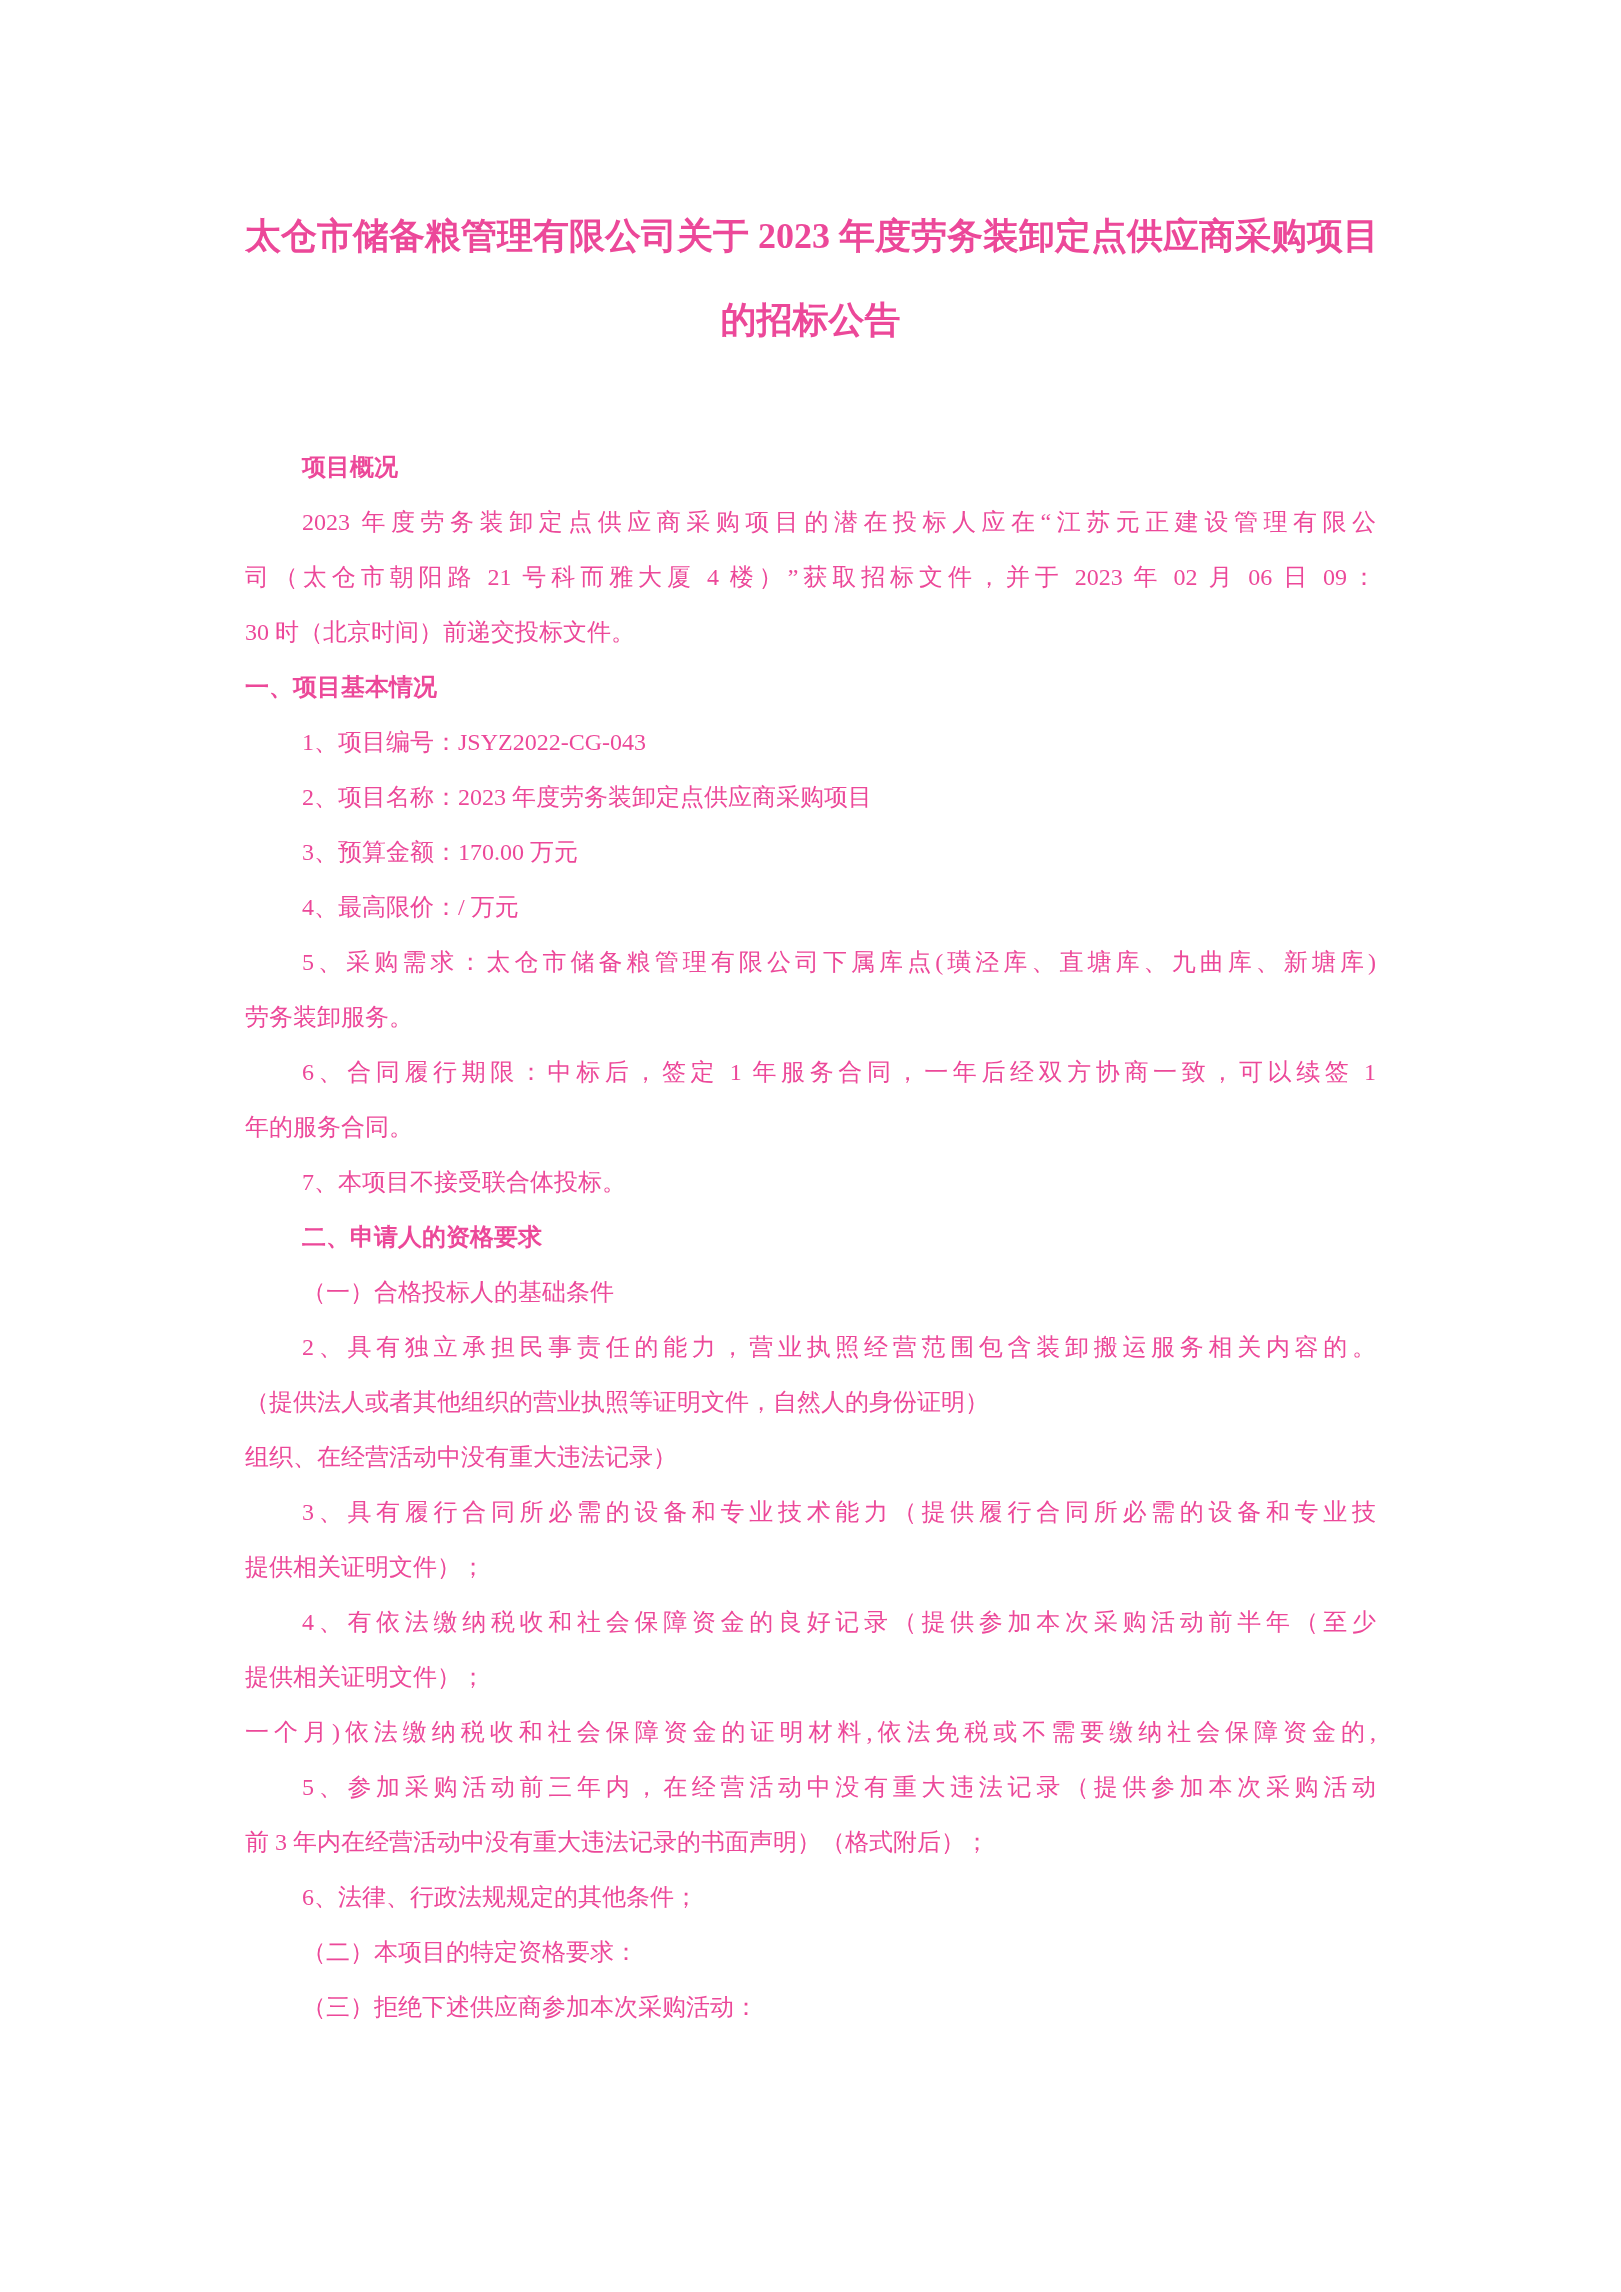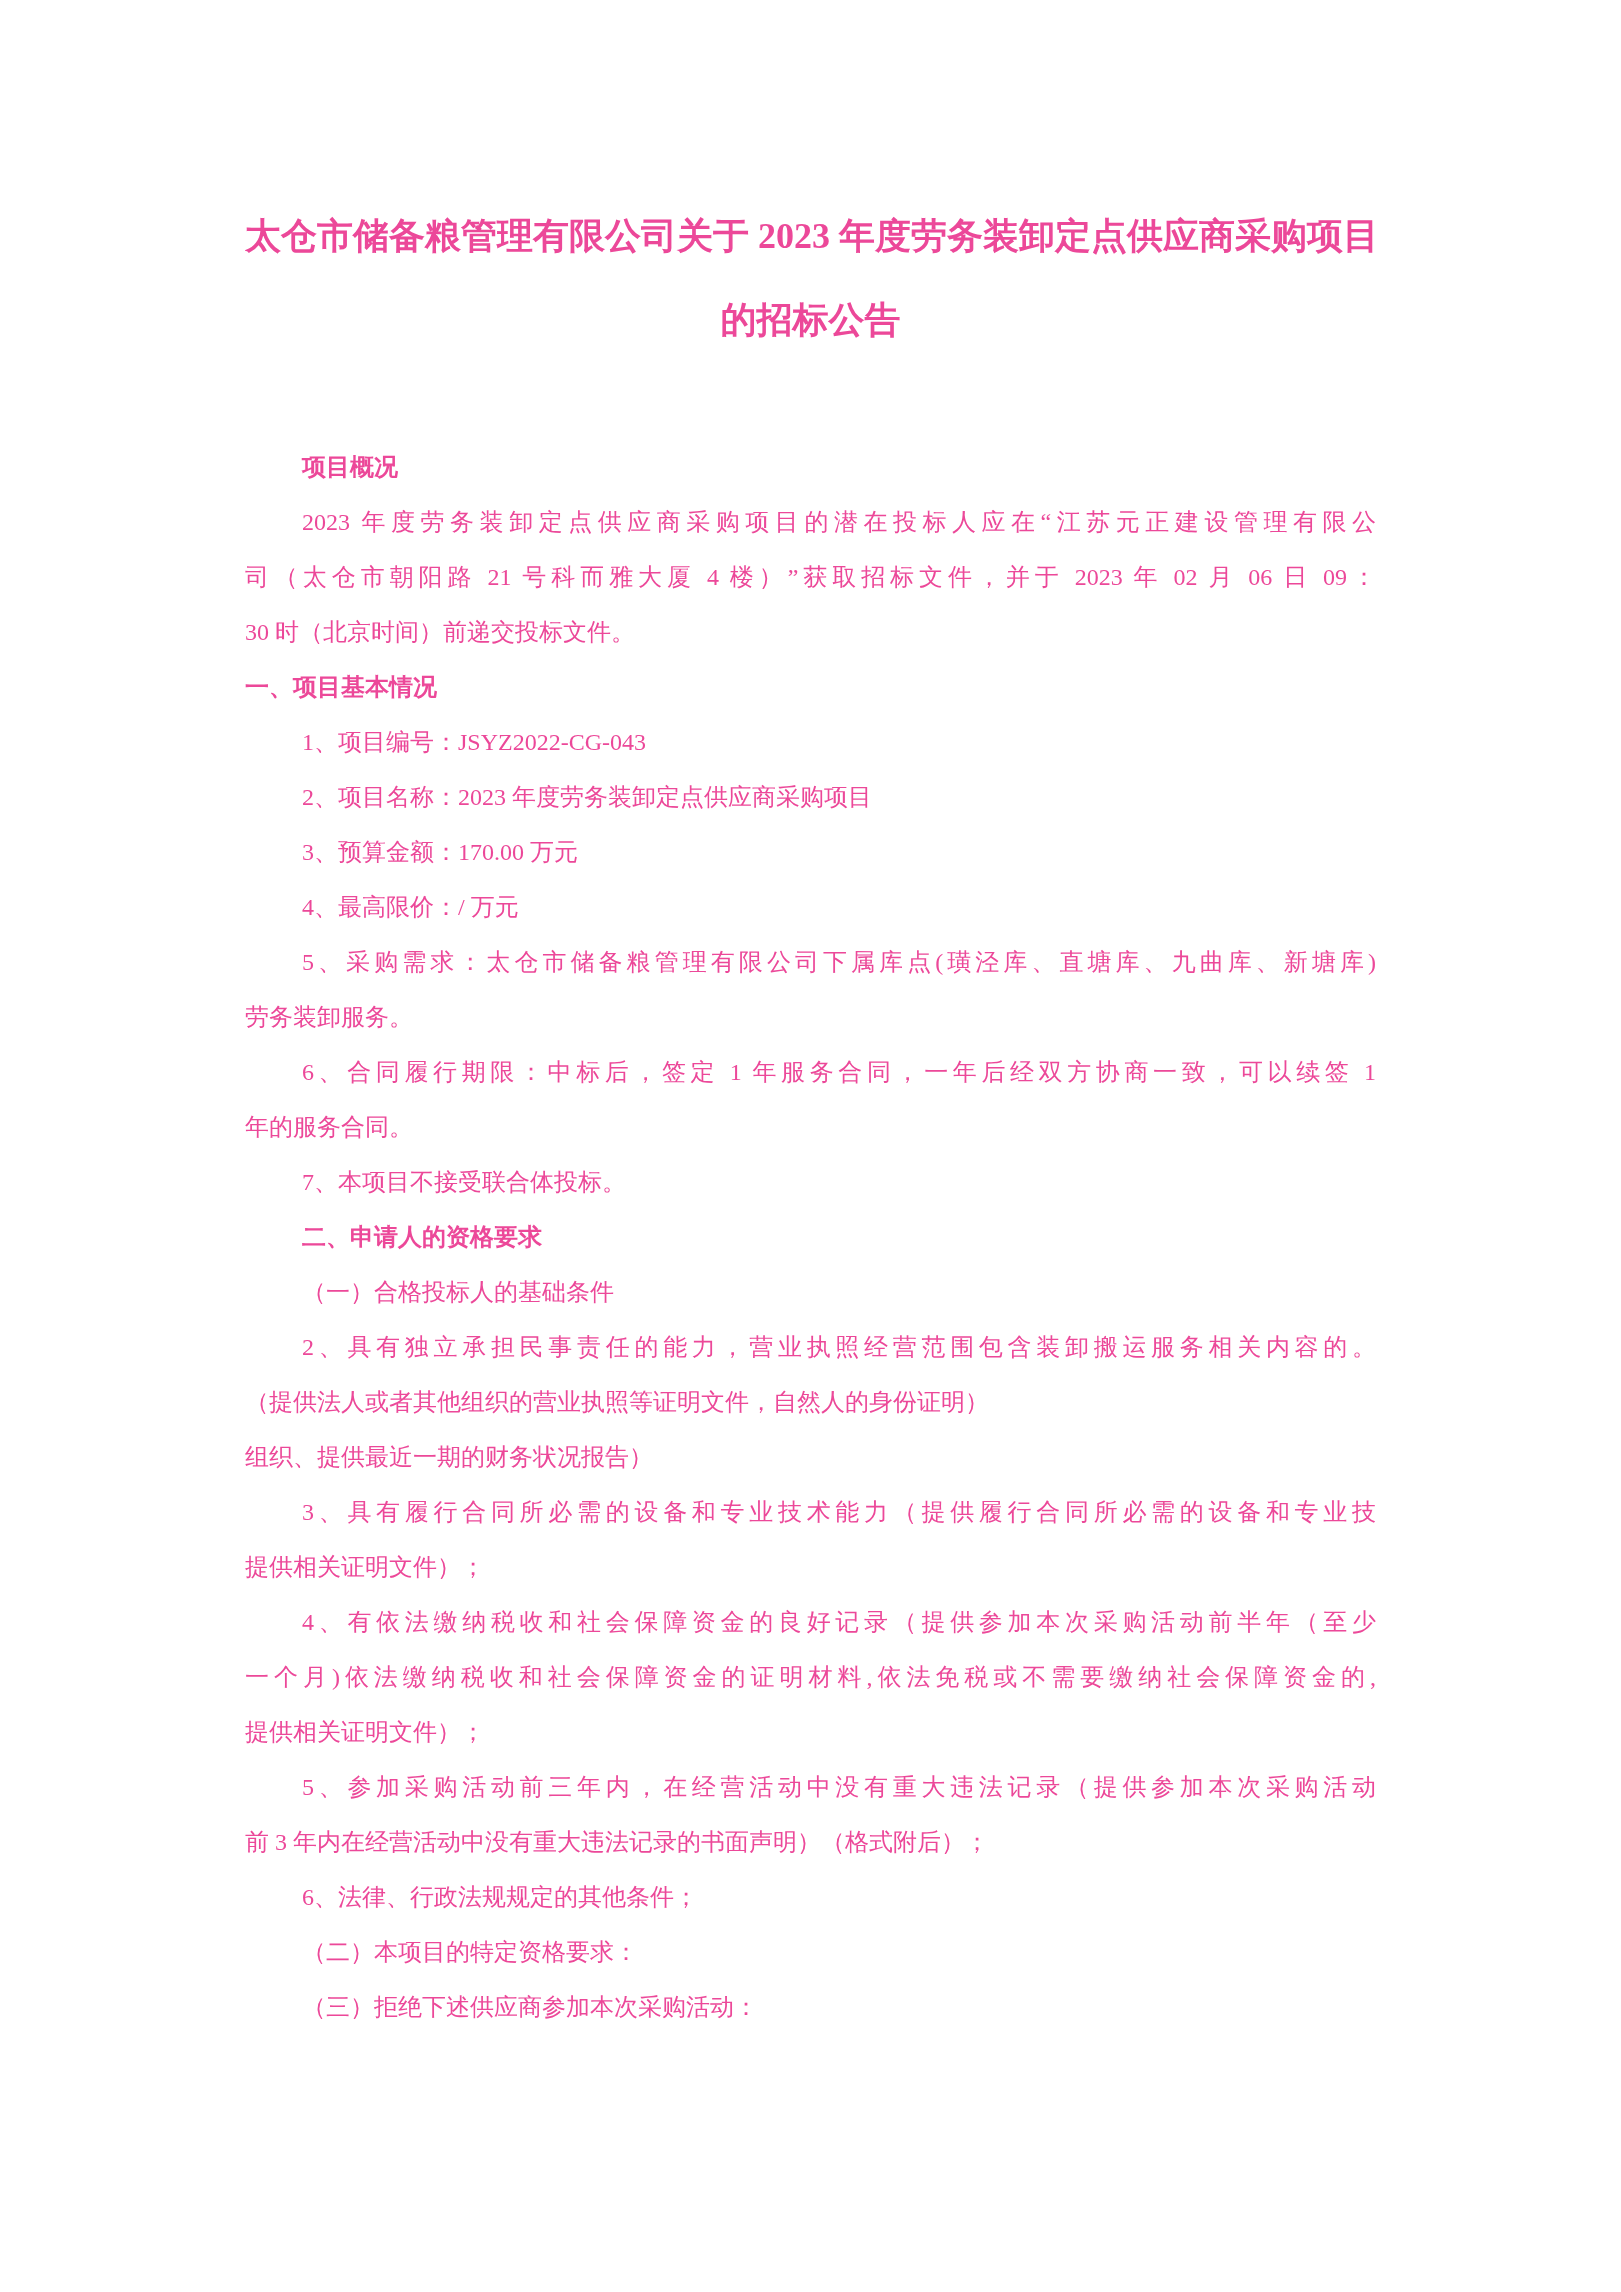--- a/index.html
+++ b/index.html
@@ -56,26 +56,26 @@
     <div class="line indent j">5、采购需求：太仓市储备粮管理有限公司下属库点(璜泾库、直塘库、九曲库、新塘库)</div>
     <div class="line">劳务装卸服务。</div>
     <div class="line indent j">6、合同履行期限：中标后，签定 1 年服务合同，一年后经双方协商一致，可以续签 1</div>
     <div class="line">年的服务合同。</div>
     <div class="line indent">7、本项目不接受联合体投标。</div>
 
     <div class="line indent bold">二、申请人的资格要求</div>
     <div class="line indent">（一）合格投标人的基础条件</div>
     <div class="line indent j">2、具有独立承担民事责任的能力，营业执照经营范围包含装卸搬运服务相关内容的。</div>
     <div class="line">（提供法人或者其他组织的营业执照等证明文件，自然人的身份证明）</div>
-    <div class="line">组织、提供最近一期的财务状况报告）</div>
+    <div class="line">组织、在经营活动中没有重大违法记录）</div>
     <div class="line indent j">3、具有履行合同所必需的设备和专业技术能力（提供履行合同所必需的设备和专业技</div>
     <div class="line">提供相关证明文件）；</div>
     <div class="line indent j">4、有依法缴纳税收和社会保障资金的良好记录（提供参加本次采购活动前半年（至少</div>
+    <div class="line">提供相关证明文件）；</div>
     <div class="line j">一个月)依法缴纳税收和社会保障资金的证明材料,依法免税或不需要缴纳社会保障资金的,</div>
-    <div class="line">提供相关证明文件）；</div>
     <div class="line indent j">5、参加采购活动前三年内，在经营活动中没有重大违法记录（提供参加本次采购活动</div>
     <div class="line">前 3 年内在经营活动中没有重大违法记录的书面声明）（格式附后）；</div>
     <div class="line indent">6、法律、行政法规规定的其他条件；</div>
     <div class="line indent">（二）本项目的特定资格要求：</div>
     <div class="line indent">（三）拒绝下述供应商参加本次采购活动：</div>
 
   </div>
 
 </div>
 

